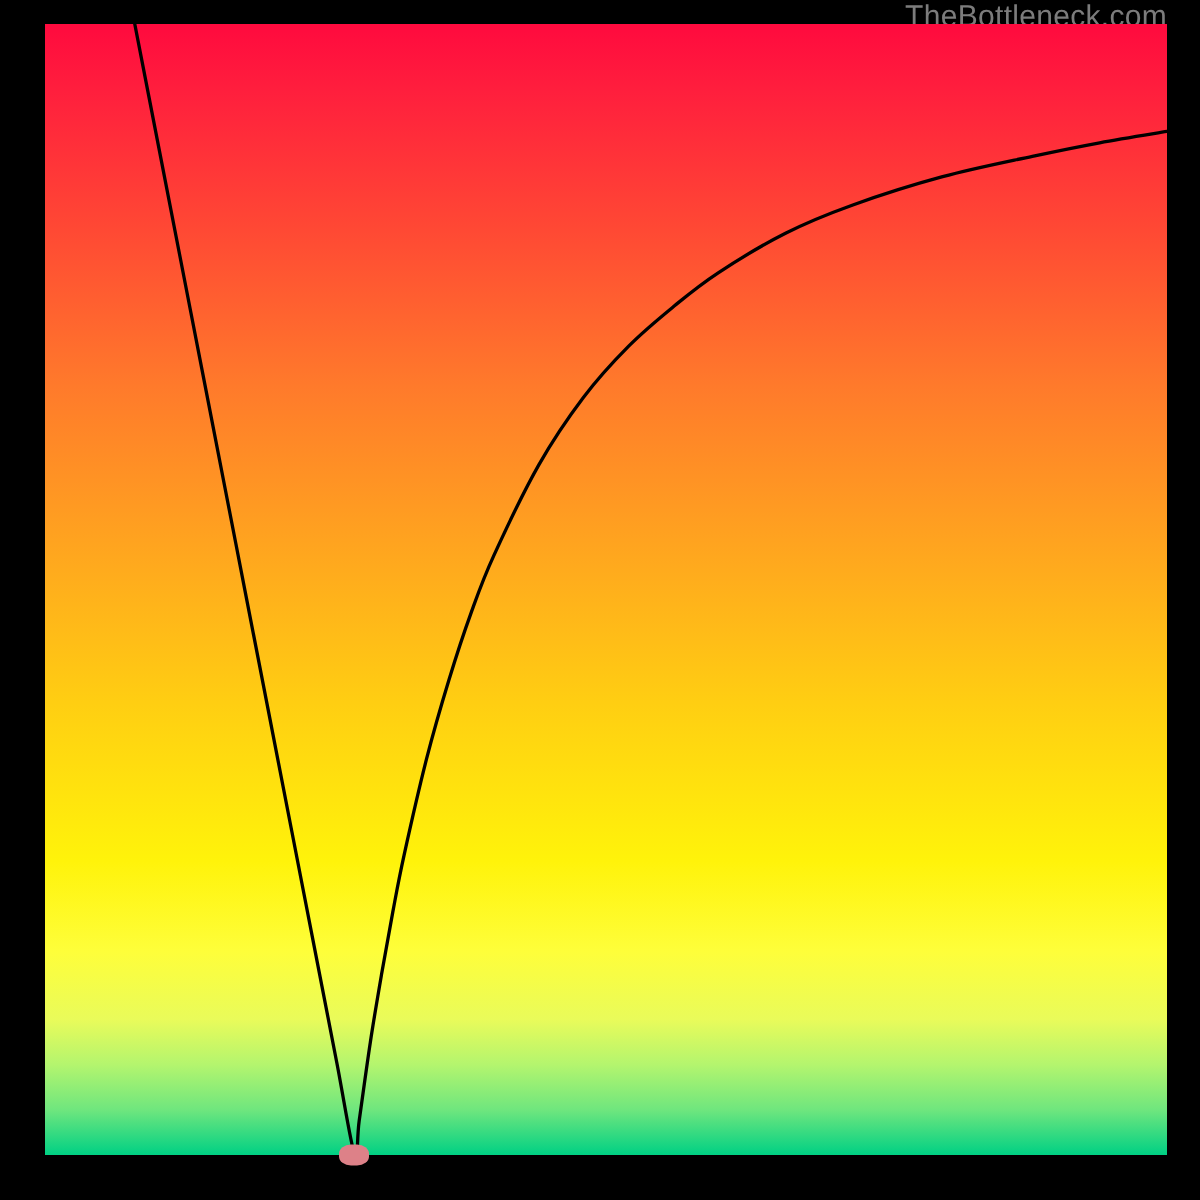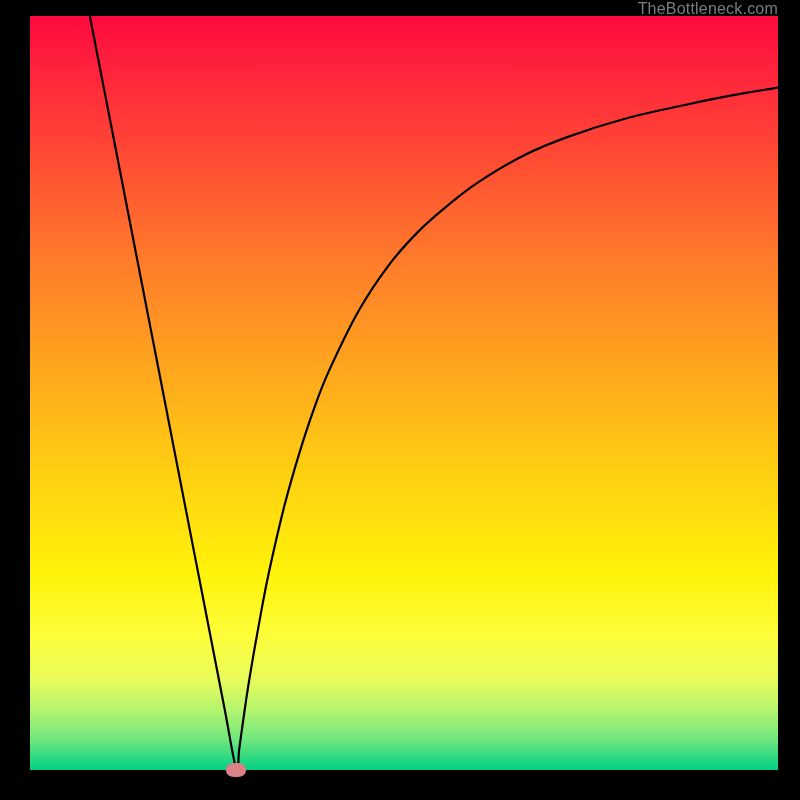--- a/index.html
+++ b/index.html
@@ -54,21 +54,21 @@
     height: 14px;
     border-radius: 8px / 6px;
     background: #dd8188;
     transform: translate(-50%, -50%);
   }
   .watermark {
     position: absolute;
     top: 0px;
     right: 22px;
     color: #7c7c7c;
-    font-size: 16px;
+    font-size: 20px;
     font-weight: 500;
     letter-spacing: 0.2px;
   }
 </style>
 </head>
 <body>
 
 <div class="watermark">TheBottleneck.com</div>
 
 <div class="frame">

